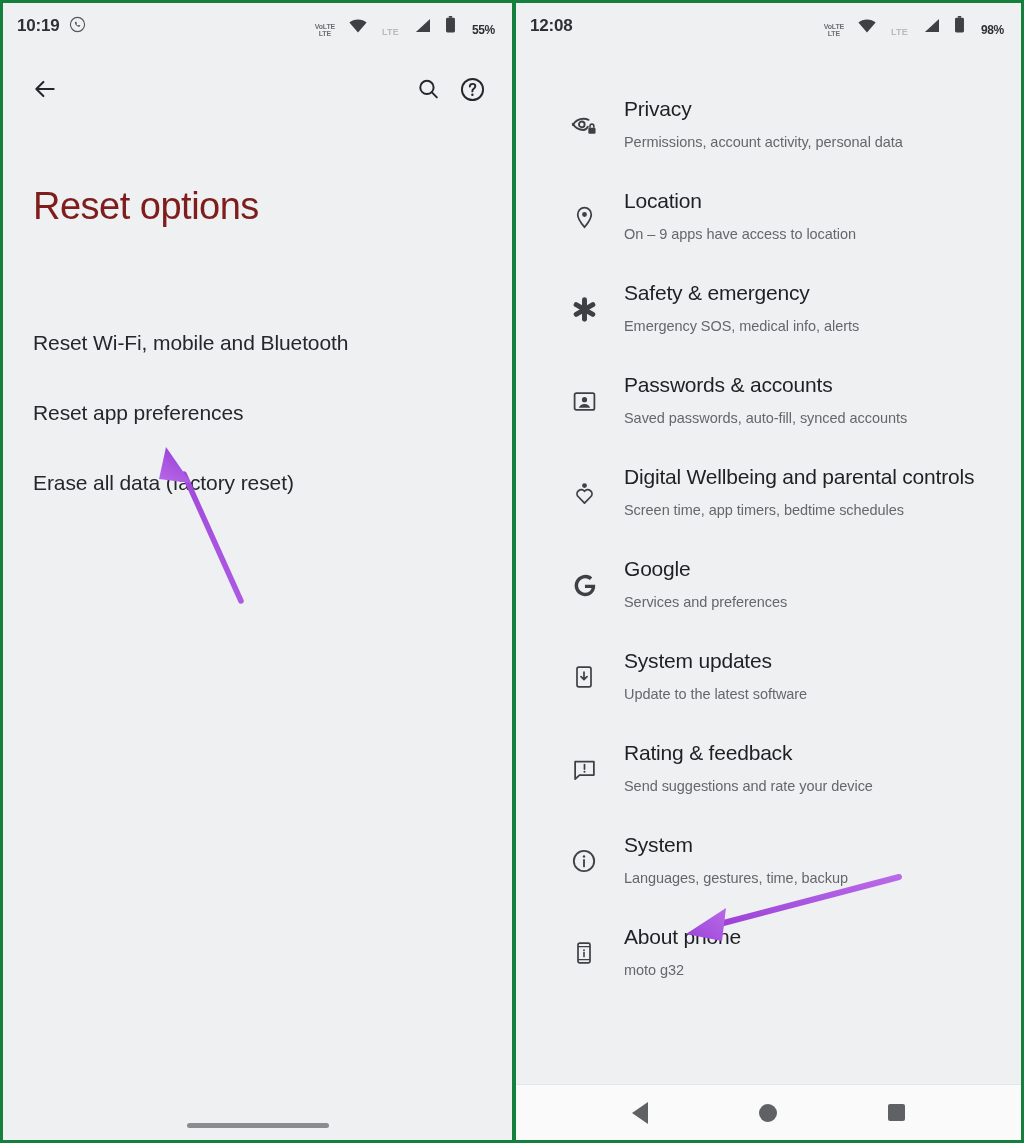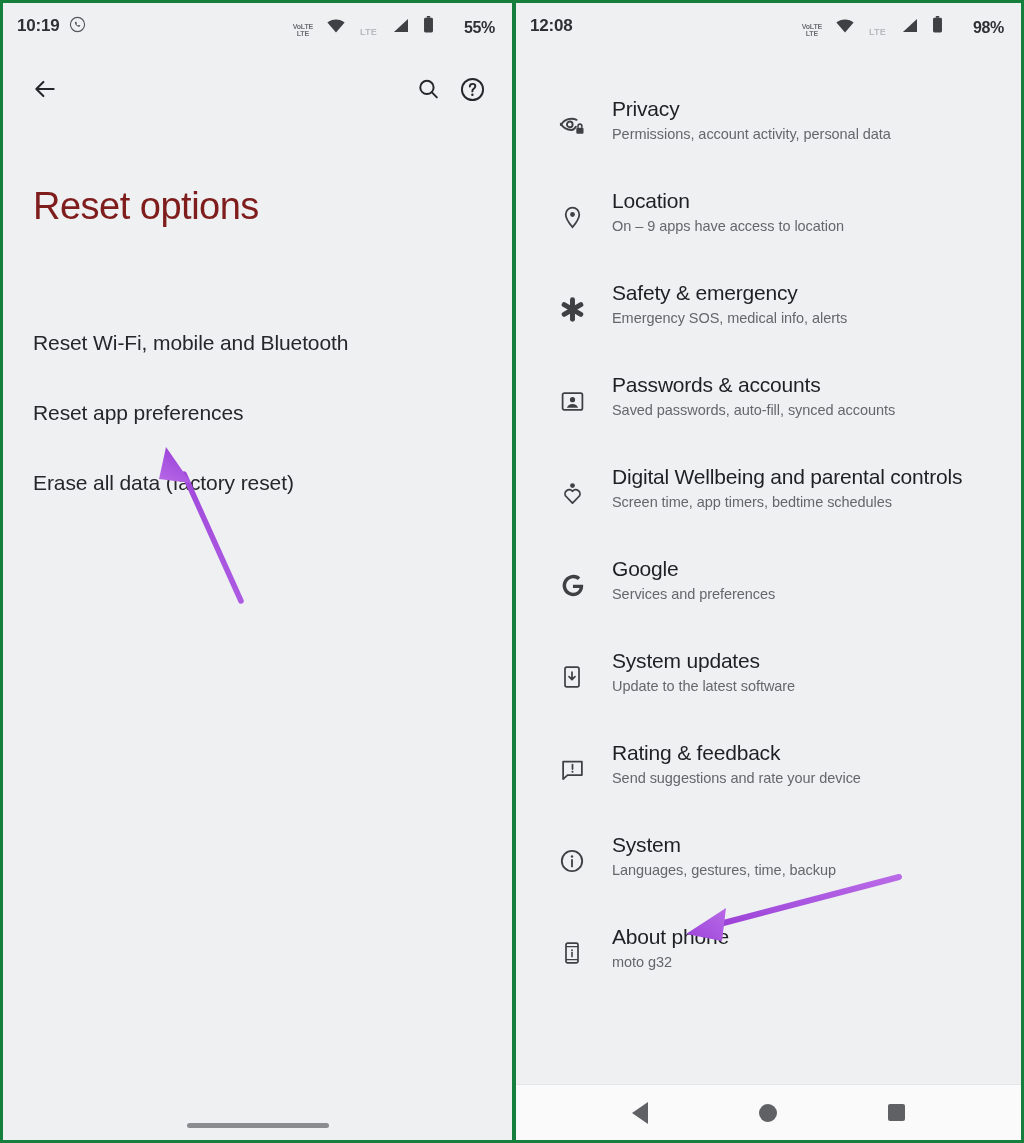--- a/index.html
+++ b/index.html
@@ -69,25 +69,25 @@
     letter-spacing: -0.2px;
   }
   .lte-text {
     font-size: 9px;
     font-weight: 700;
     color: #b9bbbf;
     letter-spacing: 0.2px;
     margin: 0 1px;
   }
   .batt-pct {
-    font-size: 16px;
+    font-size: 12px;
     font-weight: 700;
     color: #2f3033;
     letter-spacing: -0.3px;
-    margin-left: 16px;
+    margin-left: 2px;
   }
 
   
   .appbar {
     position: absolute;
     top: 58px; left: 0; right: 0;
     height: 56px;
     display: flex;
     align-items: center;
     padding: 0 18px 0 20px;
@@ -141,21 +141,21 @@
   
   .settings-list {
     position: absolute;
     top: 80px;
     left: 0; right: 0;
   }
   .settings-row {
     display: flex;
     align-items: flex-start;
     height: 92px;
-    padding-left: 34px;
+    padding-left: 46px;
     padding-top: 11px;
     cursor: pointer;
   }
   .row-icon {
     width: 44px;
     min-width: 44px;
     height: 62px;
     display: flex;
     align-items: center;
     justify-content: center;
@@ -165,21 +165,21 @@
   .row-title {
     font-size: 21px;
     color: #1f2023;
     letter-spacing: -0.2px;
     line-height: 1.25;
   }
   .row-sub {
     font-size: 14.5px;
     color: #65676b;
     letter-spacing: -0.05px;
-    margin-top: 3px;
+    margin-top: 11px;
     line-height: 1.25;
   }
 
   
   .navbar {
     position: absolute;
     bottom: 0; left: 0; right: 0;
     height: 56px;
     background: #fafafa;
     border-top: 1px solid #e4e5e7;

